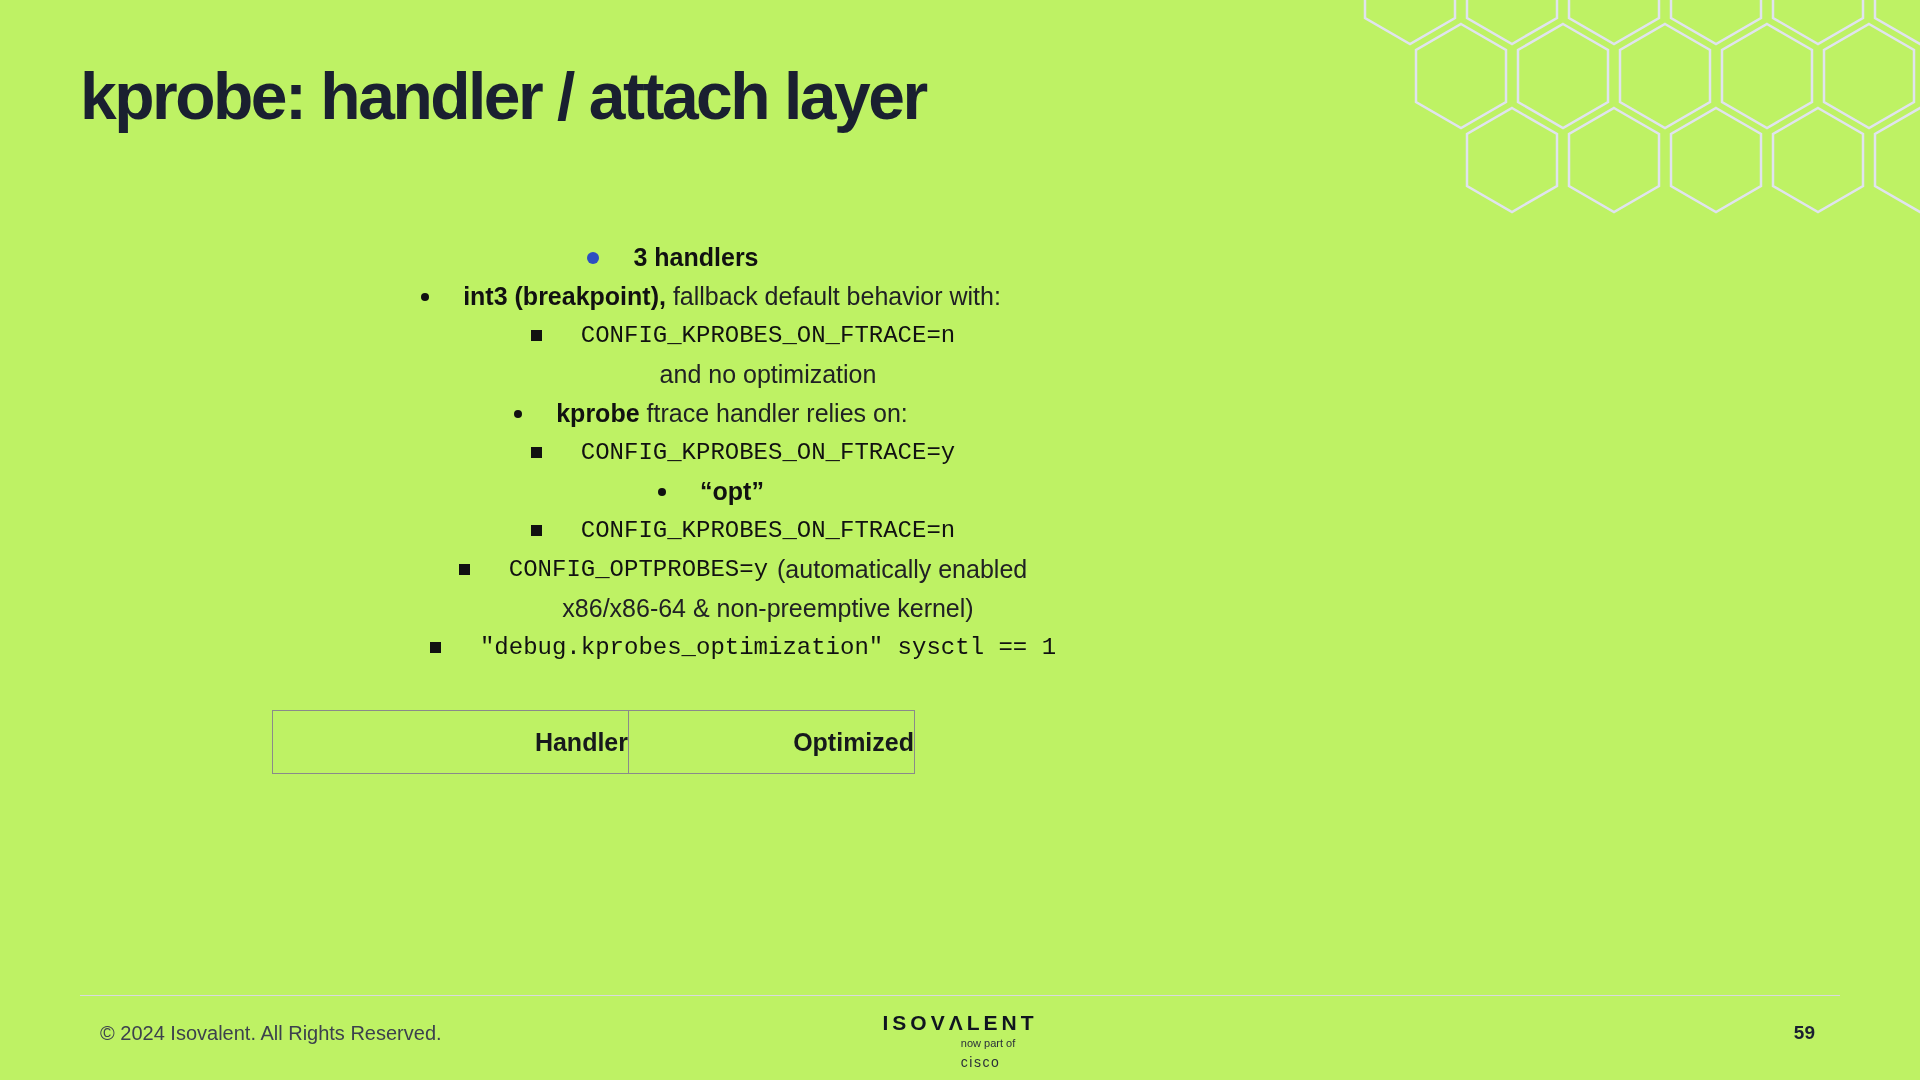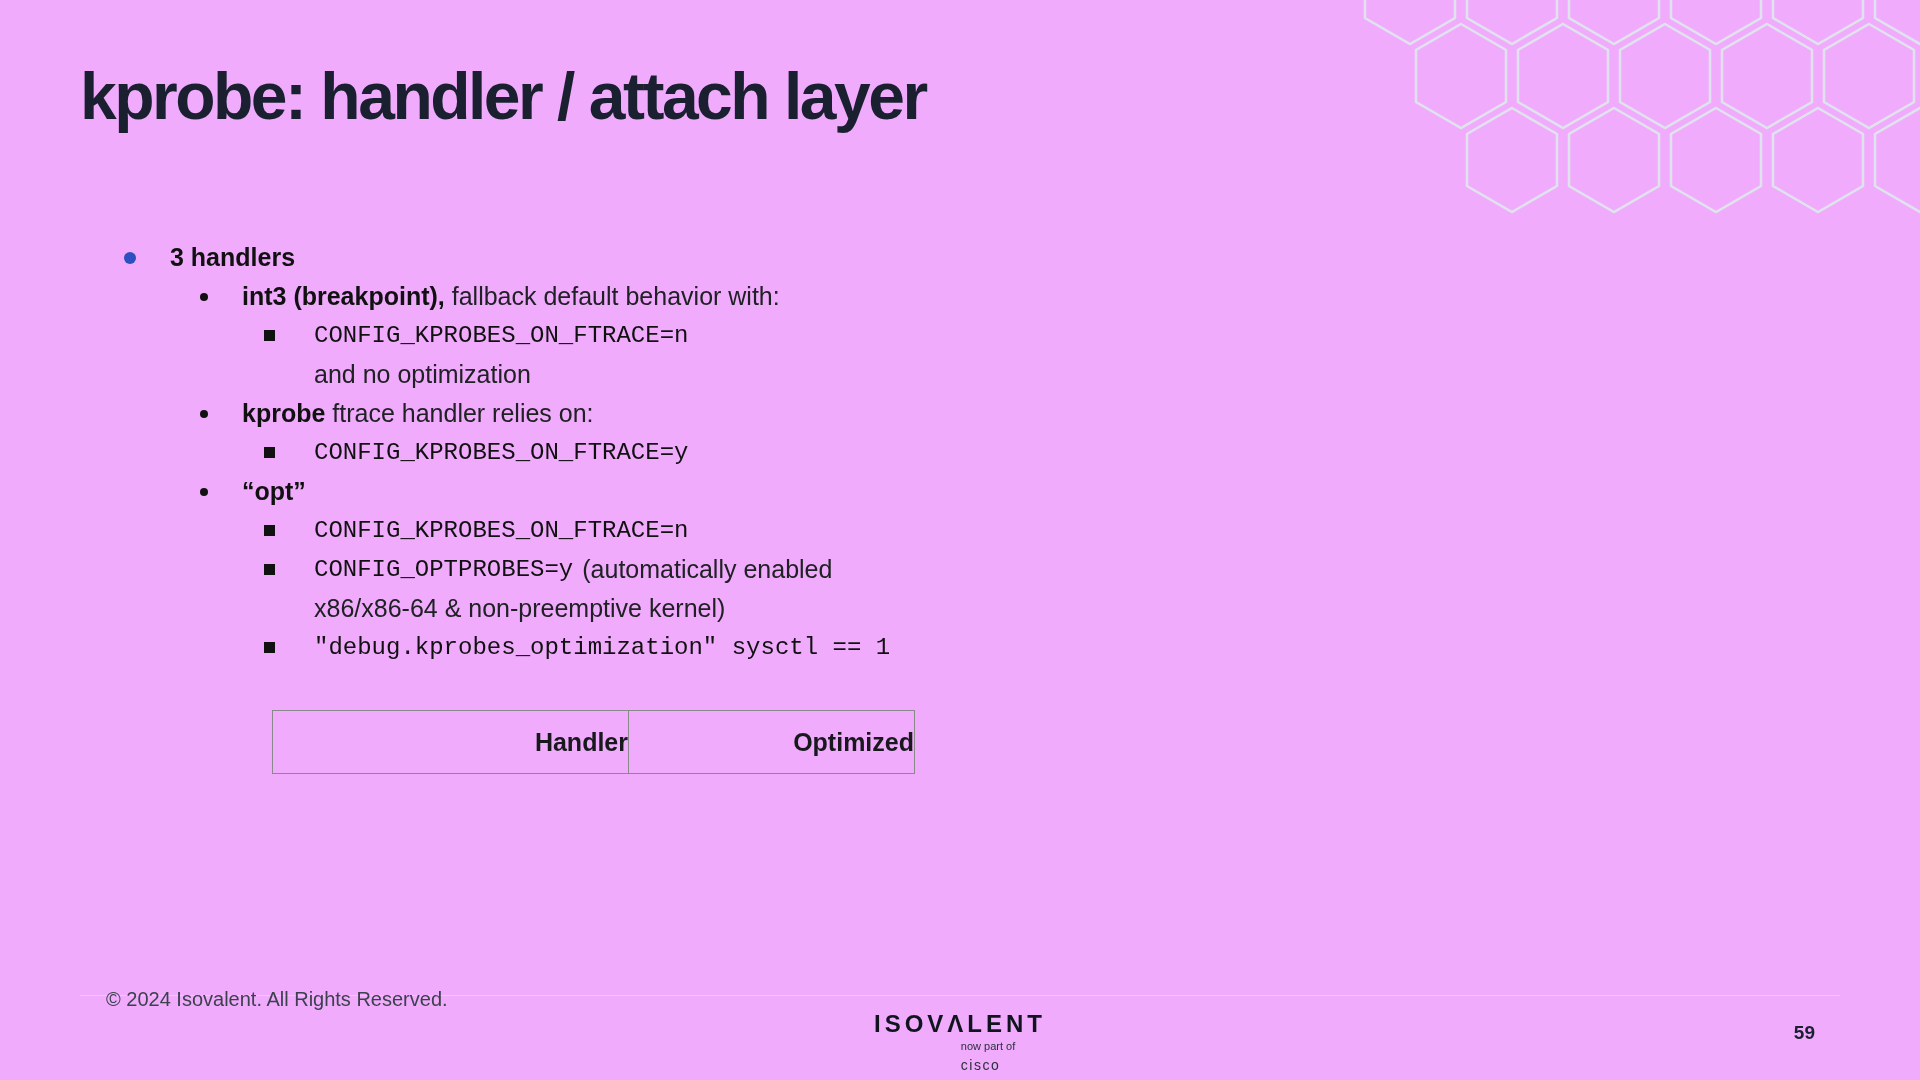--- a/index.html
+++ b/index.html
@@ -1,30 +1,30 @@
 <!DOCTYPE html>
 <html><head>
 <meta charset="utf-8">
 <style>
   html,body{margin:0;padding:0;background:#e8e8ea;}
   .slide{
     position:relative;width:1920px;height:1080px;overflow:hidden;
-    background:#f0abfc;font-family:"Liberation Sans",sans-serif;color:#202124;
+    background:#bef264;font-family:"Liberation Sans",sans-serif;color:#202124;
   }
   
   .hexwrap{position:absolute;top:0;right:0;width:640px;height:250px;}
   
   .title{
     position:absolute;left:80px;top:58px;width:1300px;
     font-size:66px;font-weight:700;letter-spacing:-2.5px;color:#1a2030;
     font-stretch:condensed;
   }
   
   .outline{position:absolute;left:122px;top:238px;width:1100px;font-size:25px;}
-  .row{display:flex;align-items:center;height:39px;white-space:pre;}
+  .row{display:flex;align-items:center;height:39px;white-space:pre;justify-content:center;}
   .row .marker{display:flex;align-items:center;justify-content:flex-start;flex:none;}
   .m1{width:48px;}
   .m2{width:46px;}
   .m3{width:52px;}
   .ind2{padding-left:74px;}
   .ind3{padding-left:140px;}
   .disc-blue{width:12px;height:12px;border-radius:50%;background:#2d4fc1;margin-left:2px;}
   .disc{width:8px;height:8px;border-radius:50%;background:#111;margin-left:4px;}
   .sq{width:11px;height:11px;background:#111;margin-left:2px;}
   .b{font-weight:700;color:#111;}
@@ -38,23 +38,23 @@
   .ktable td,.ktable th{
     border:1px solid #8a8a8a;text-align:right;vertical-align:middle;
     padding:0 0 0 15px;font-weight:400;
   }
   .ktable th{font-weight:700;}
   .col-handler{width:340px;}
   .col-optimized{width:270px;}
   .ktable tr{height:63px;}
   
   .footer-line{position:absolute;left:80px;right:80px;top:995px;height:0;border-top:1px solid #d8dae0;}
-  .copyright{position:absolute;left:100px;top:988px;font-size:20px;color:#3c414d;margin-left:6px;}
+  .copyright{position:absolute;left:100px;top:1022px;font-size:20px;color:#3c414d;}
   .logo{position:absolute;left:0;top:1012px;width:1920px;display:flex;flex-direction:column;align-items:center;}
-  .logo-word{font-size:24px;font-weight:700;letter-spacing:4px;color:#10141f;line-height:1;}
+  .logo-word{font-size:21px;font-weight:700;letter-spacing:4px;color:#10141f;line-height:1;}
   .logo-sub{margin-top:4px;align-self:center;transform:translateX(28px);font-size:11px;color:#2a2f3a;display:flex;align-items:baseline;gap:5px;flex-direction:column;}
   .logo-sub .cisco{font-weight:400;font-size:14px;letter-spacing:1.5px;}
   .pagenum{position:absolute;right:105px;top:1022px;font-size:19px;font-weight:700;color:#1a2030;}
 </style>
 </head>
 <body>
 
 <div class="slide">
 
   <div class="hexwrap">

